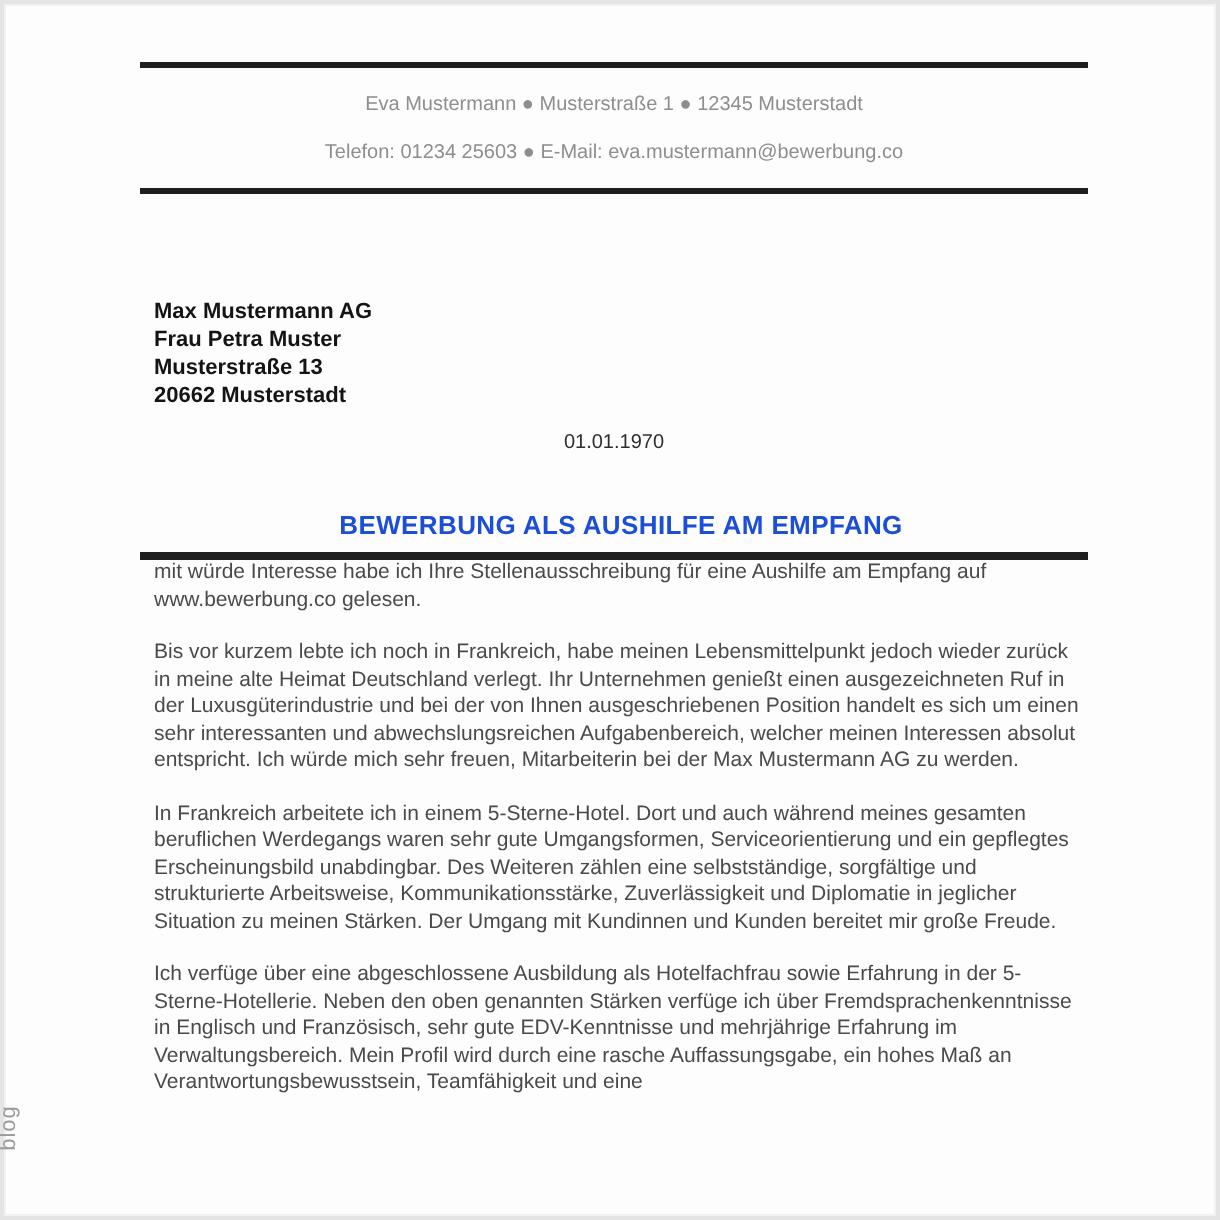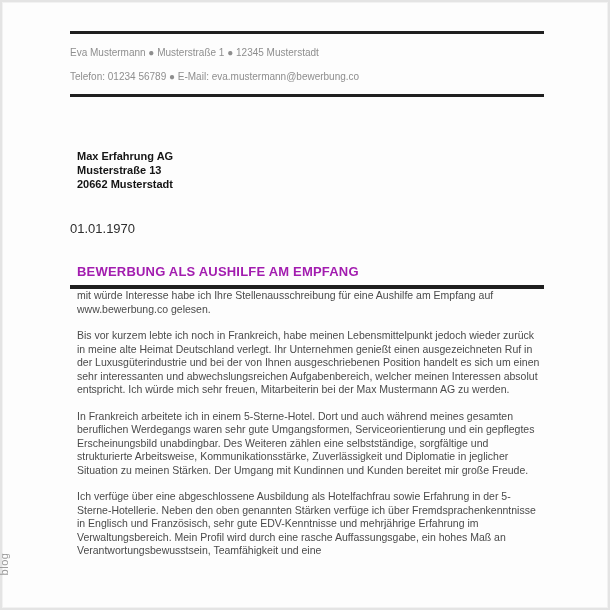--- a/index.html
+++ b/index.html
@@ -31,49 +31,51 @@
     left:68px;
     right:64px;
     top:0;
   }
   .rule{
     height:3px;
     background:#1f1f1f;
   }
   .rule-top{margin-top:29px;}
   .contact{
+    text-align:center;
     color:#8e8e8e;
     font-size:10px;
     padding:8px 0 6px 0;
   }
   .contact div{
     margin:5px 0 13px 0;
   }
   .contact div:last-child{margin-bottom:6px;}
   .recipient{
     margin-top:52px;
     color:#141414;
     font-weight:bold;
     font-size:11px;
     line-height:14px;
     padding-left:7px;
   }
   .date{
-    margin-top:30px;
-    text-align:left;
+    margin-top:11px;
+    text-align:center;
     color:#2e2e2e;
-    font-size:13px;
+    font-size:10px;
   }
   .subject{
     margin:28px 0 0 0;
     padding-left:7px;
-    color:#a21caf;
+    color:#1d4ed8;
     font-size:13px;
     font-weight:bold;
     letter-spacing:0.2px;
+    text-align:center;
   }
   .subject-rule{
     height:4px;
     margin-top:6px;
   }
   .body-text{
     padding-left:7px;
     color:#4a4a4a;
     font-size:10.5px;
     line-height:13.5px;
@@ -91,27 +93,28 @@
 <div class="canvas">
 
   <div class="watermark">blog</div>
 
   <div class="sheet">
 
     <div class="rule rule-top"></div>
 
     <div class="contact">
       <div>Eva Mustermann ● Musterstraße 1 ● 12345 Musterstadt</div>
-      <div>Telefon: 01234 56789 ● E-Mail: eva.mustermann@bewerbung.co</div>
+      <div>Telefon: 01234 25603 ● E-Mail: eva.mustermann@bewerbung.co</div>
     </div>
 
     <div class="rule"></div>
 
     <div class="recipient">
-      <div>Max Erfahrung AG</div>
+      <div>Max Mustermann AG</div>
+      <div>Frau Petra Muster</div>
       <div>Musterstraße 13</div>
       <div>20662 Musterstadt</div>
     </div>
 
     <div class="date">01.01.1970</div>
 
     <div class="subject">BEWERBUNG ALS AUSHILFE AM EMPFANG</div>
 
     <div class="rule subject-rule"></div>
 

